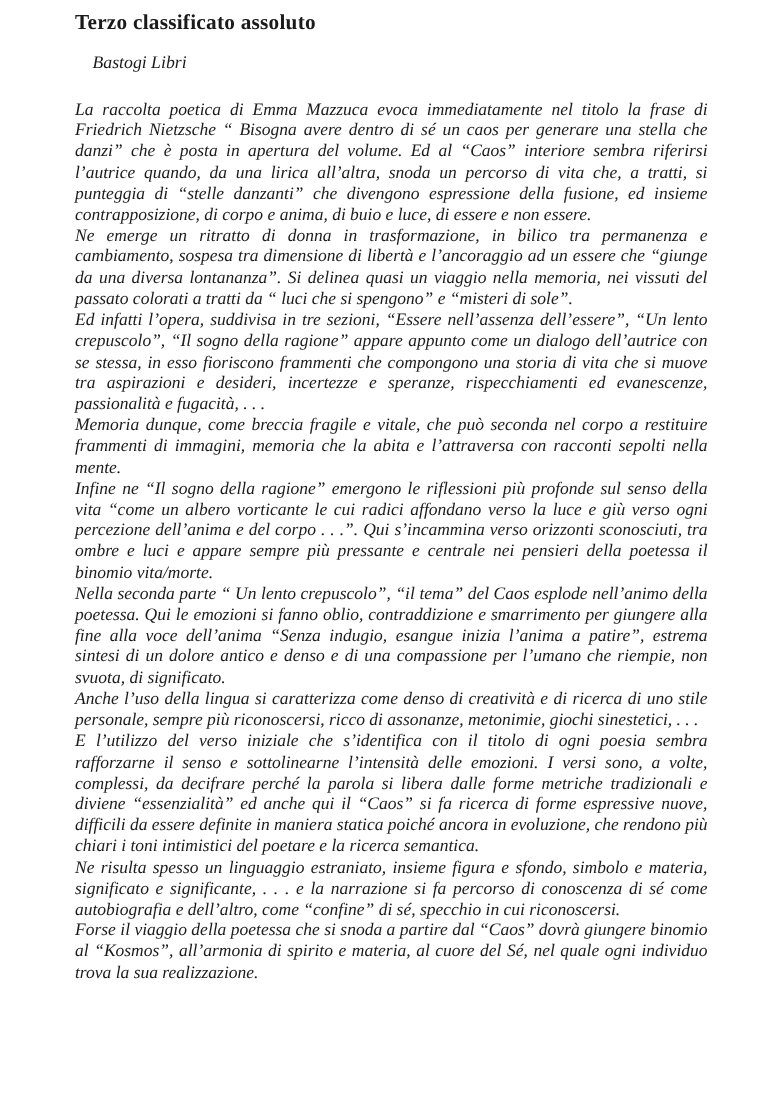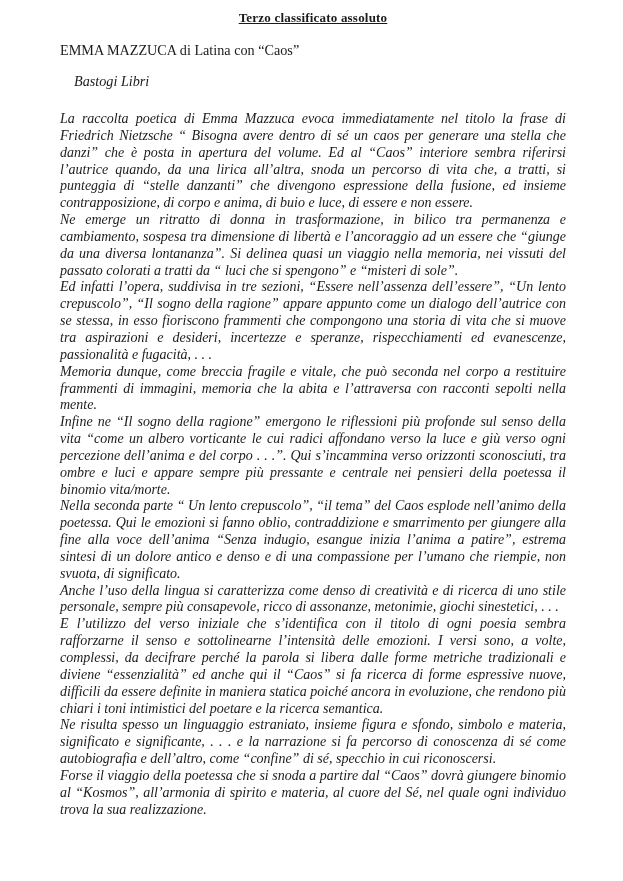--- a/index.html
+++ b/index.html
@@ -13,27 +13,25 @@
     height: 881px;
     background: #ffffff;
     box-sizing: border-box;
     padding: 9px 57px 0 60px;
     font-family: "Liberation Serif", serif;
     color: #1b1b1b;
     overflow: hidden;
   }
   .doc-title {
     margin: 0;
-    font-size: 13px;
+    font-size: 17px;
     line-height: 18px;
     font-weight: bold;
     font-style: normal;
-    text-decoration: underline;
     letter-spacing: 0.2px;
-    text-align: center;
   }
   .byline {
     margin-top: 15px;
   }
   .author-line {
     margin: 0;
     font-size: 14.2px;
     line-height: 16.5px;
     font-style: normal;
   }
@@ -56,30 +54,29 @@
   }
 </style>
 </head>
 <body>
 
 <div class="page">
 
   <h1 class="doc-title">Terzo classificato assoluto</h1>
 
   <div class="byline">
-    <p class="author-line">EMMA MAZZUCA  di Latina con “Caos”</p>
     <p class="publisher-line">Bastogi Libri</p>
   </div>
 
   <div class="review-body">
     <p>La raccolta poetica di Emma Mazzuca evoca immediatamente nel titolo la frase di Friedrich Nietzsche “ Bisogna avere dentro di sé un caos per generare una stella che danzi”  che è posta in apertura del volume. Ed al “Caos”  interiore sembra riferirsi l’autrice quando, da una lirica all’altra, snoda un percorso di vita che, a tratti, si punteggia di “stelle danzanti” che divengono espressione della fusione, ed insieme contrapposizione, di corpo e anima, di buio e luce, di essere e non essere.</p>
     <p>Ne emerge un ritratto di donna in trasformazione, in bilico tra permanenza e cambiamento, sospesa tra dimensione di libertà e l’ancoraggio ad un essere che “giunge da una diversa lontananza”.  Si delinea quasi un viaggio nella memoria, nei vissuti del passato colorati a tratti da “ luci che si spengono” e “misteri di sole”.</p>
     <p>Ed infatti l’opera, suddivisa in tre sezioni, “Essere nell’assenza dell’essere”, “Un lento crepuscolo”,  “Il sogno della ragione” appare appunto come un dialogo dell’autrice con se stessa, in esso fioriscono frammenti che compongono una storia di vita che si muove tra aspirazioni e desideri, incertezze e speranze, rispecchiamenti ed evanescenze, passionalità e fugacità, . . .</p>
     <p>Memoria dunque, come breccia fragile e vitale, che può seconda nel corpo a restituire frammenti di immagini, memoria che la abita e l’attraversa con racconti sepolti nella mente.</p>
     <p>Infine ne “Il sogno della ragione” emergono le riflessioni più profonde sul senso della vita “come un albero vorticante le cui radici affondano verso la luce e giù verso ogni percezione dell’anima e del corpo . . .”. Qui s’incammina verso orizzonti sconosciuti, tra ombre e luci e appare sempre più pressante e centrale nei pensieri della poetessa il binomio vita/morte.</p>
     <p>Nella seconda parte “ Un lento crepuscolo”, “il tema” del Caos esplode nell’animo della poetessa. Qui le emozioni si fanno oblio, contraddizione e smarrimento per giungere alla fine alla voce dell’anima “Senza indugio, esangue inizia l’anima a patire”, estrema sintesi di un dolore antico e denso e di una compassione per l’umano che riempie, non svuota, di significato.</p>
-    <p>Anche l’uso della lingua si caratterizza come denso di creatività e di ricerca di uno stile personale, sempre più consapevole, ricco di assonanze, metonimie, giochi sinestetici, . . .</p>
+    <p>Anche l’uso della lingua si caratterizza come denso di creatività e di ricerca di uno stile personale, sempre più riconoscersi, ricco di assonanze, metonimie, giochi sinestetici, . . .</p>
     <p>E l’utilizzo  del verso iniziale che s’identifica con il titolo di ogni poesia sembra rafforzarne il senso e sottolinearne l’intensità delle emozioni. I versi sono, a volte, complessi, da decifrare perché la parola si libera dalle forme metriche tradizionali e diviene “essenzialità” ed anche qui il “Caos” si fa ricerca di forme espressive nuove, difficili da essere definite in maniera statica poiché ancora in evoluzione, che rendono più chiari i toni intimistici del poetare e la ricerca semantica.</p>
     <p> Ne risulta spesso un linguaggio estraniato, insieme figura e sfondo, simbolo e materia, significato e significante, . . . e la narrazione si fa percorso di conoscenza di sé come autobiografia e dell’altro, come “confine” di sé, specchio in cui riconoscersi.</p>
     <p>Forse il viaggio della poetessa che si snoda a partire dal “Caos” dovrà giungere binomio al “Kosmos”, all’armonia di spirito e materia, al cuore del Sé, nel quale ogni individuo trova la sua realizzazione.</p>
   </div>
 
 </div>
 
 </body></html>

